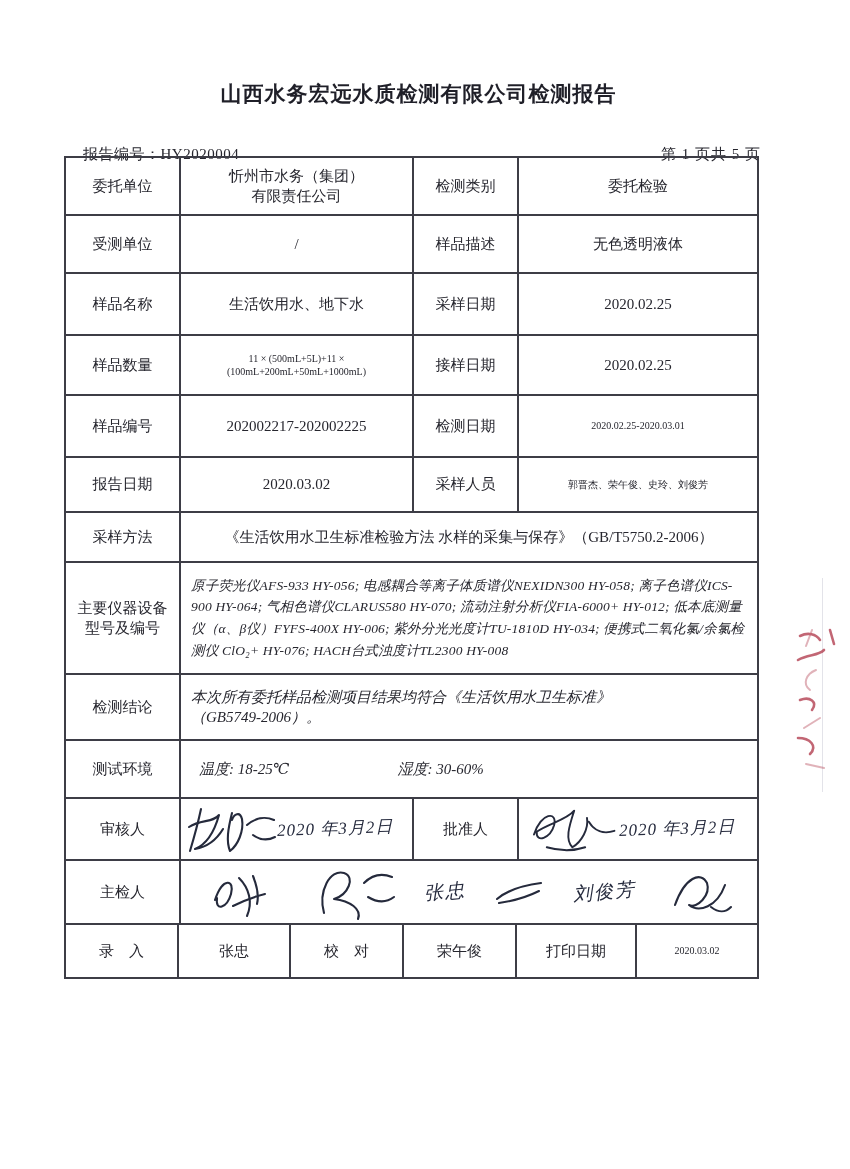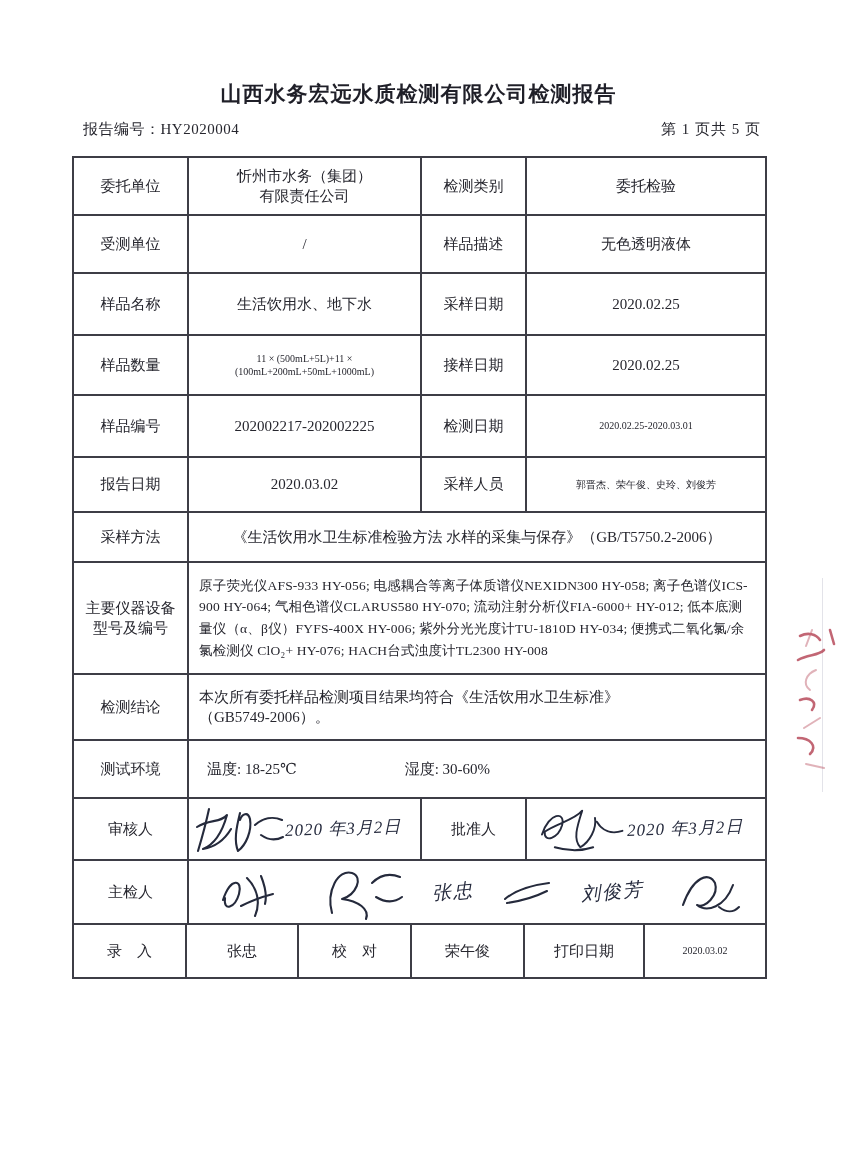--- a/index.html
+++ b/index.html
@@ -14,39 +14,39 @@
     color:#26262e;
   }
   .title {
     position:absolute; top:80px; left:72px; width:693px;
     text-align:center;
     font-family:"Liberation Sans","DejaVu Sans",sans-serif;
     font-weight:700; font-size:21px; letter-spacing:1px;
     color:#1f1f28;
   }
   .meta-row {
-    position:absolute; top:120px; left:72px; width:693px;
+    position:absolute; top:145px; left:72px; width:693px;
     display:flex; justify-content:space-between; align-items:center;
     font-size:15px;
   }
   .meta-row .left-part { padding-left:11px; letter-spacing:.5px; }
   .meta-row .right-part { padding-right:4px; letter-spacing:1px; }
 
-  .table-block { position:absolute; top:156px; left:72px; width:693px; }
+  .table-block { position:absolute; top:156px; left:64px; width:693px; }
   table { border-collapse:collapse; table-layout:fixed; width:693px; }
   td {
     border:2px solid #3d3d46;
     vertical-align:middle; text-align:center;
     font-size:15px; line-height:1.35;
     position:relative; overflow:visible;
     padding:2px 4px;
   }
   .entry-table { margin-top:-2px;border-radius:28px; }
   .pre { white-space:pre-line; }
-  .left { text-align:left; padding:3px 10px; }
+  .left { text-align:left; padding:3px 10px;font-style:italic; }
   .small { font-size:10px; }
   .instr { font-size:13.5px; line-height:1.6; letter-spacing:.2px; }
   .rh58 td{ height:58px; } .rh62 td{ height:62px; } .rh60 td{ height:60px; }
   .rh55 td{ height:55px; } .rh50 td{ height:50px; } .rh112 td{ height:112px; }
   .rh66 td{ height:66px; } .rh61 td{ height:61px; } .rh54 td{ height:54px; }
 
   .env-wrap { display:flex; gap:108px; padding-left:8px; font-size:15px; }
 
   .sigrow { display:flex; align-items:center; overflow:visible; }
   .sigrow svg { flex:none; }

